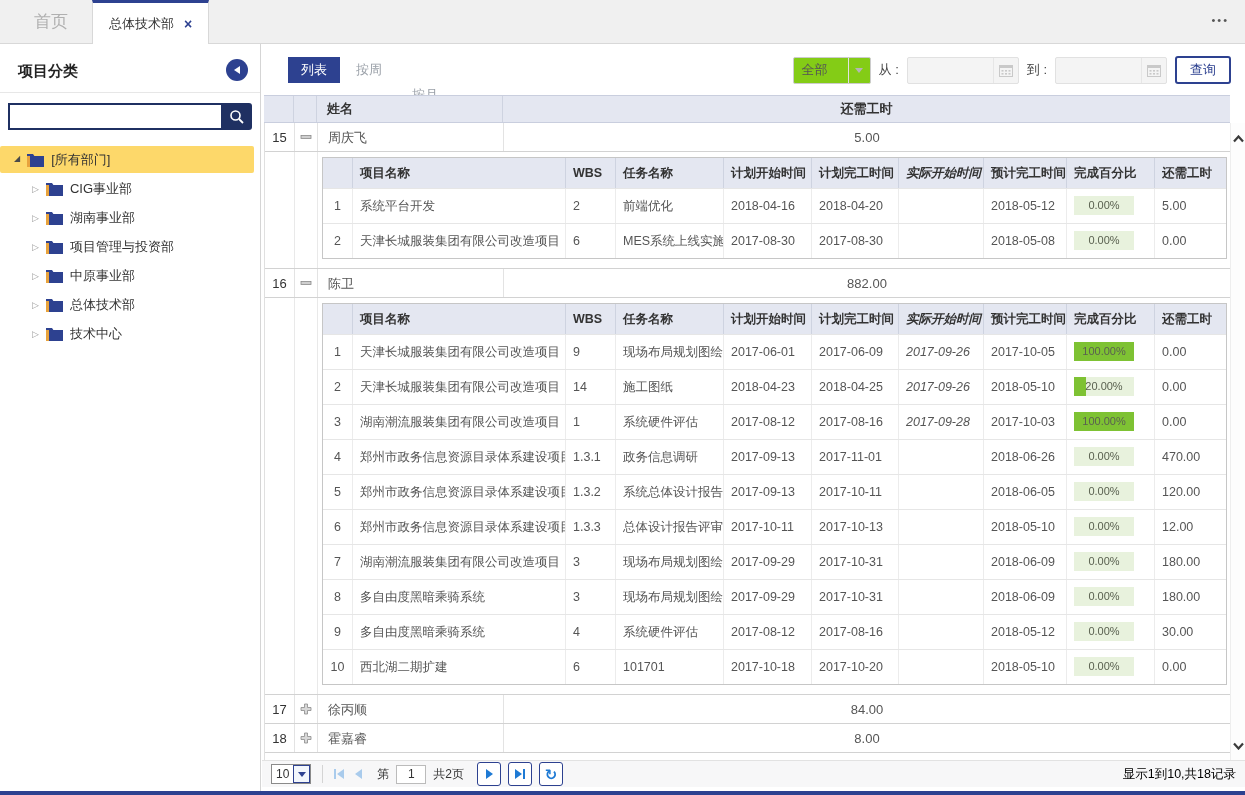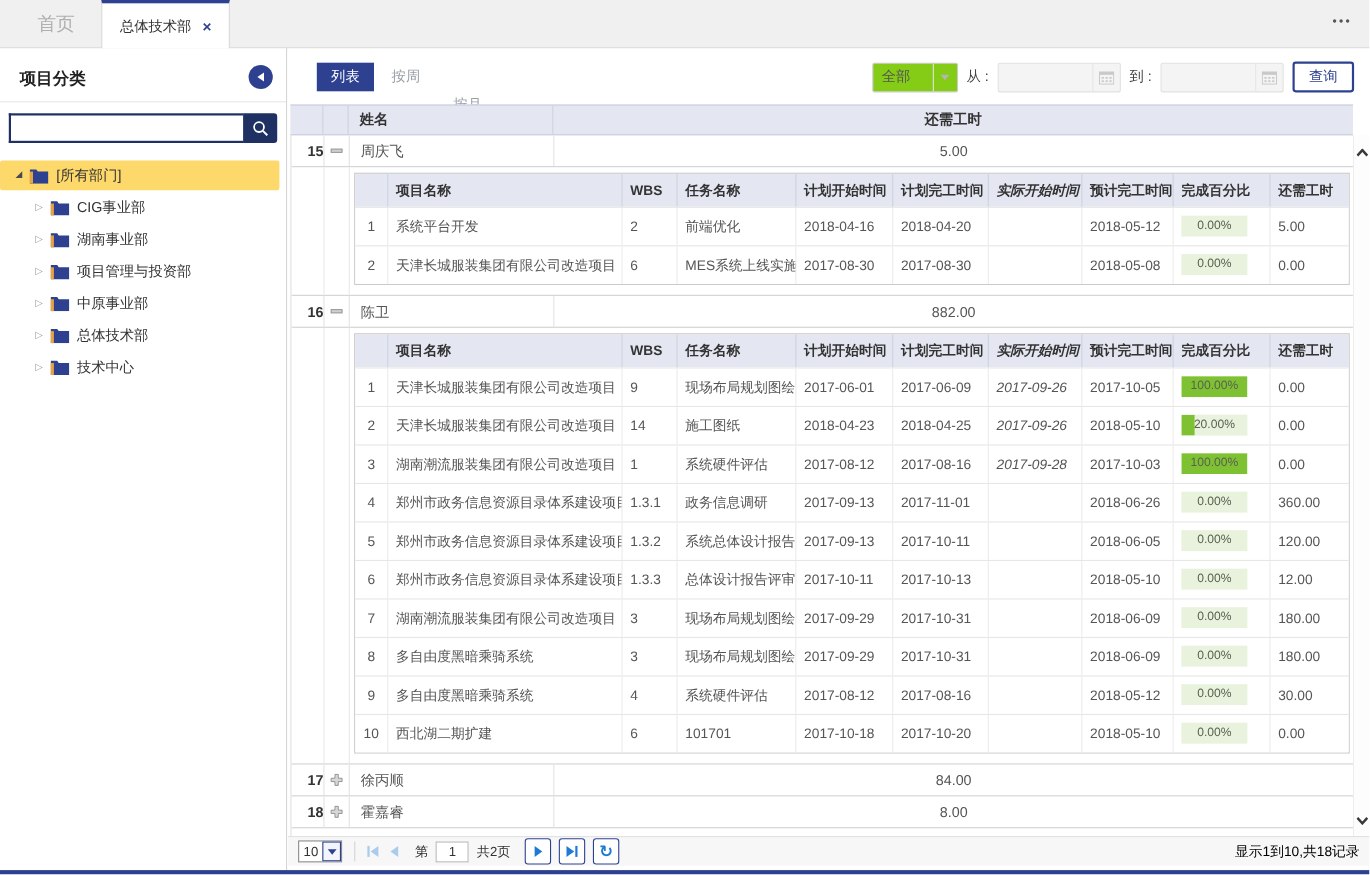--- a/index.html
+++ b/index.html
@@ -44,21 +44,21 @@
   .sel .arr i { width:0; height:0; border-left:4px solid transparent; border-right:4px solid transparent; border-top:5px solid #b5b5b5; }
   .lbl { color:#444; font-size:13px; }
   .dinput { width:112px; height:27px; background:#f4f4f4; border:1px solid #e1e1e1; border-radius:2px; position:relative; cursor:text; }
   .dinput .cal { position:absolute; right:0; top:0; width:25px; height:100%; border-left:1px solid #e6e6e6; display:flex; align-items:center; justify-content:center; }
   .query-btn { height:28px; padding:0 13px; background:#fff; border:2px solid #2d4190; border-radius:3px; color:#2d4190; font-size:13px; cursor:pointer; }
 
   
   .grid-header { position:absolute; top:51px; left:2px; width:966px; height:28px; display:flex; background:#e4e7f1; border-top:1px solid #c9cede; border-bottom:1px solid #c9cede; font-weight:bold; font-size:13px; color:#333; }
   .grid-header > div { line-height:26px; border-right:1px solid #ced3e0; }
   .grid-body { position:absolute; top:79px; left:2px; width:966px; bottom:30px; overflow:hidden; border-left:1px solid #e0e0e0; }
-  .oc-num { width:30px; text-align:right;font-weight:bold; }
+  .oc-num { width:30px; text-align:center; }
   .oc-ico { width:23px; display:flex; align-items:center; justify-content:center; }
   .oc-name { width:186px; padding:0 10px; overflow:hidden; white-space:nowrap; }
   .oc-rem { flex:1; text-align:center; }
   .orow { display:flex; height:29px; line-height:29px; border-bottom:1px solid #d2d2d2; font-size:13px; color:#555; }
   .orow .oc-num { color:#333; border-right:1px solid #e3e3e3; }
   .orow .oc-ico { border-right:1px solid #e3e3e3; cursor:pointer; }
   .orow .oc-name { border-right:1px solid #e3e3e3; }
   .subrow { display:flex; border-bottom:1px solid #d2d2d2; }
   .sub-gut1 { width:30px; border-right:1px solid #e9e9e9; }
   .sub-gut2 { width:23px; border-right:1px solid #e9e9e9; }
@@ -377,21 +377,21 @@
             <div class="nrow">
               <div class="nc-seq">4</div>
               <div class="nc-proj">郑州市政务信息资源目录体系建设项目</div>
               <div class="nc-wbs">1.3.1</div>
               <div class="nc-task">政务信息调研</div>
               <div class="nc-d1">2017-09-13</div>
               <div class="nc-d2">2017-11-01</div>
               <div class="nc-d3"></div>
               <div class="nc-d4">2018-06-26</div>
               <div class="nc-pct"><span class="pct"><i style="width: 0%;"></i><b>0.00%</b></span></div>
-              <div class="nc-rem">360.00</div>
+              <div class="nc-rem">470.00</div>
             </div>
             <div class="nrow">
               <div class="nc-seq">5</div>
               <div class="nc-proj">郑州市政务信息资源目录体系建设项目</div>
               <div class="nc-wbs">1.3.2</div>
               <div class="nc-task">系统总体设计报告</div>
               <div class="nc-d1">2017-09-13</div>
               <div class="nc-d2">2017-10-11</div>
               <div class="nc-d3"></div>
               <div class="nc-d4">2018-06-05</div>

